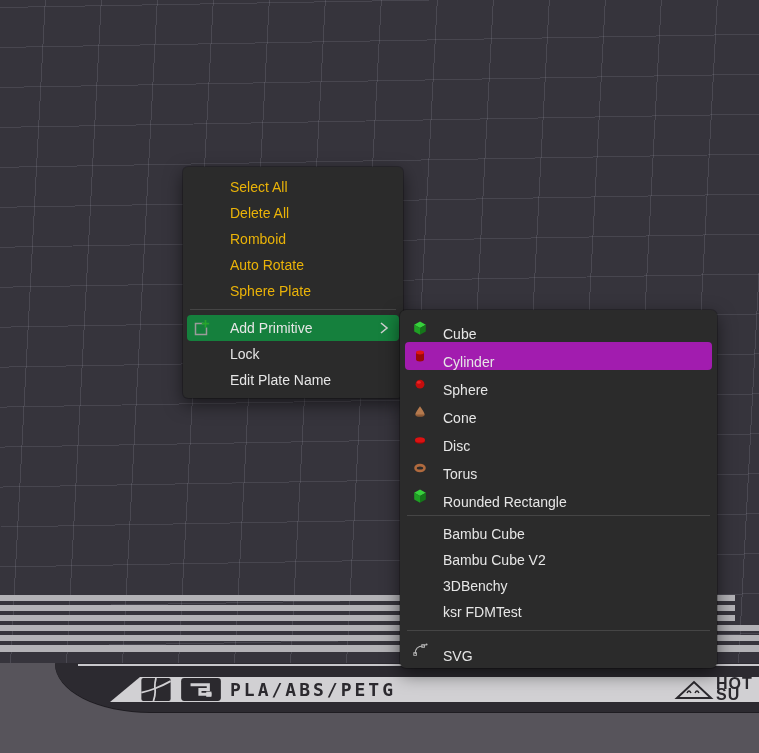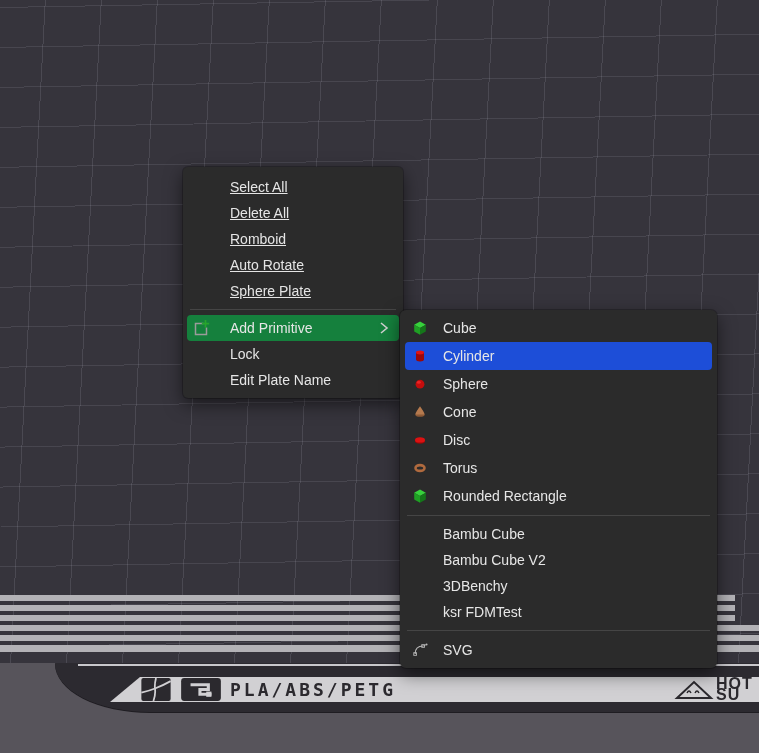--- a/index.html
+++ b/index.html
@@ -63,24 +63,24 @@
     color:#e6e6e6;font-size:14px;
   }
   #context-menu{left:183px;top:167px;width:220px;padding:7px 0 5px;z-index:10;}
   #submenu{left:400px;top:310px;width:317px;padding:4px 0;z-index:11;border-radius:6px;}
   .mrow{
     position:relative;display:flex;align-items:center;
     margin:0 4px;padding-left:43px;border-radius:4px;height:26px;
     cursor:default;white-space:nowrap;
   }
   #submenu .mrow{margin:0 5px;padding-left:38px;}
-  .mrow.h28{height:28px;}
-  .mrow.disabled{color:#e5e5e5;text-decoration:underline;}
+  .mrow.h28{height:28px;align-items:flex-end;}
+  .mrow.disabled{color:#eab308;}
   .mrow.hover{background:#15803d;}
-  #submenu .mrow.hover{background:#1d4ed8;}
+  #submenu .mrow.hover{background:#a21caf;}
   .mrow .ric{position:absolute;left:5px;top:50%;transform:translateY(-50%);width:18px;height:18px;}
   #submenu .mrow .ric{left:7px;width:16px;height:16px;}
   .mrow .ric svg{width:100%;height:100%;display:block;}
   .mrow .chev{position:absolute;right:10px;top:50%;transform:translateY(-50%);width:10px;height:14px;}
   .msep{height:1px;background:#454545;margin:5px 7px;}
 </style>
 </head>
 <body>
 
 <div class="viewport">

